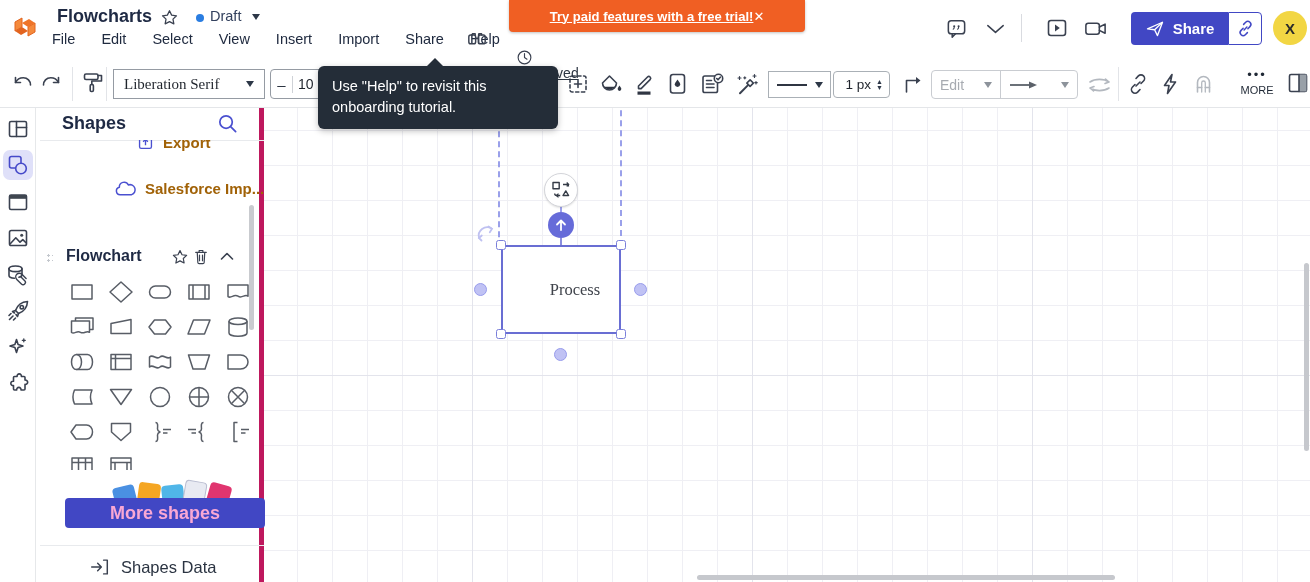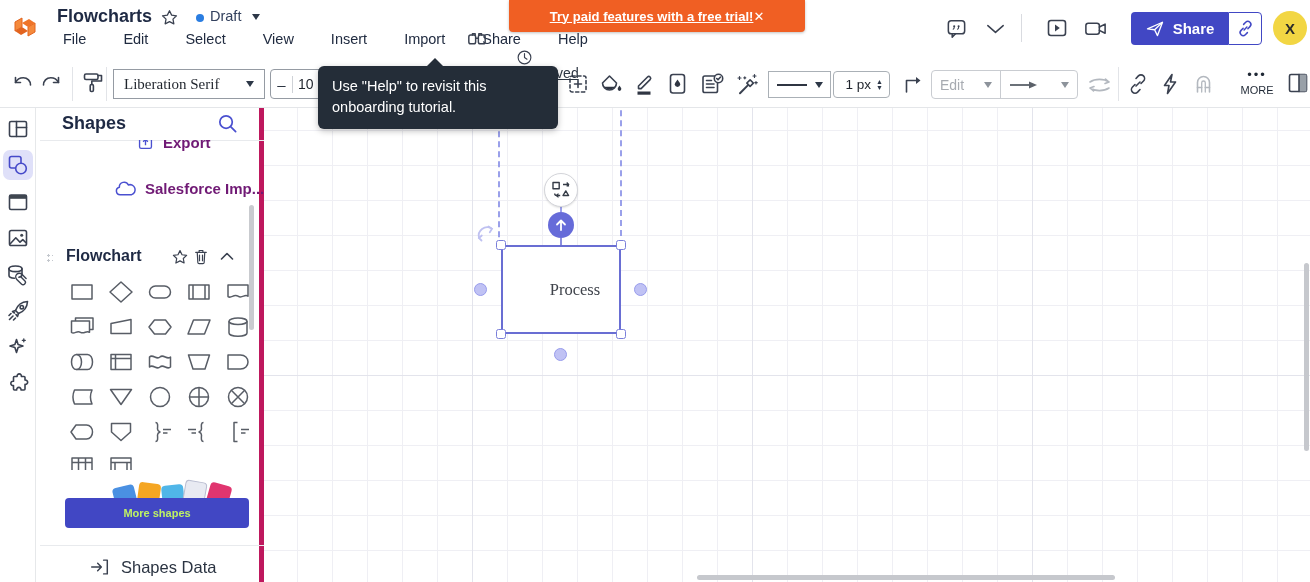--- a/index.html
+++ b/index.html
@@ -11,21 +11,21 @@
   .ic-gray { stroke:#b3b8bf; }
   
   #header { position:absolute; left:0; top:0; width:1310px; height:62px; background:#fff; z-index:40; }
   #logo { left:12px; top:13px; }
   #title { left:57px; top:6px; font-size:18px; font-weight:bold; color:#1f2a44; }
   #title-star { left:160px; top:8px; cursor:pointer; }
   #status-dot { left:196px; top:14px; width:8px; height:8px; border-radius:50%; background:#2a7de1; }
   #status-label { left:210px; top:8px; font-size:14.5px; color:#33415e; }
   #status-caret { left:252px; top:14px; border-left:4.5px solid transparent; border-right:4.5px solid transparent; border-top:6px solid #2d3747; }
   #menu-row { left:52px; top:31px; display:flex; gap:26px; font-size:14.5px; color:#202b40; }
-  #menu-row span { cursor:pointer;margin-left:11px; }
+  #menu-row span { cursor:pointer; }
   #binoculars { left:466px; top:31px; }
   #saved-wrap { left:516px; top:33px; display:flex; align-items:center; gap:6px; }
   #saved-label { font-size:14px; color:#2e3744; text-decoration:underline;margin-top:32px; }
   
   #trial-banner { left:509px; top:0; width:296px; height:32px; background:#f05f23; border-radius:0 0 4px 4px;
      display:flex; align-items:center; justify-content:center; z-index:60;
      box-shadow:0 1px 3px rgba(0,0,0,.25); }
   #trial-banner a { color:#fff; font-size:13px; font-weight:bold; text-decoration:underline; cursor:pointer; }
   #banner-close { color:#fff; font-size:13px; cursor:pointer; }
   
@@ -82,39 +82,39 @@
      display:flex; align-items:center; justify-content:center; cursor:pointer; }
   .dock-item.active { background:#dfe0f9; }
   
   #shapes-panel { position:absolute; left:40px; top:108px; width:224px; height:474px; background:#fff;
      border-right:5px solid #be185d; z-index:20; }
   #panel-title { position:absolute; left:22px; top:5px; font-size:18px; font-weight:bold; color:#1f2a44; }
   #panel-search { position:absolute; left:176px; top:4px; cursor:pointer; }
   .panel-divider { position:absolute; left:0; width:224px; height:1px; background:#e8eaed; }
   #lib-list { position:absolute; left:0; top:32px; width:224px; height:105px; overflow:hidden; }
   .lib-item { position:absolute; left:74px; display:flex; align-items:center; gap:8px; cursor:pointer; }
-  .lib-item .lbl { font-size:15px; font-weight:bold; color:#701a75; white-space:nowrap; }
+  .lib-item .lbl { font-size:15px; font-weight:bold; color:#a16207; white-space:nowrap; }
   #lib-item-0 { top:-7px; left:96px; }
   #lib-item-1 { top:40px; left:74px; }
   #panel-scrollbar { position:absolute; left:209px; top:97px; width:5px; height:125px; background:#c9cbcf; border-radius:3px; }
   #section-header { position:absolute; left:0; top:135px; width:224px; height:28px; }
   #drag-dots { position:absolute; left:6px; top:10px; width:7px; height:11px;
      background-image:radial-gradient(#c3c7cd 1.3px, transparent 1.4px); background-size:5px 5px; cursor:grab; }
   #section-title { position:absolute; left:26px; top:4px; font-size:16px; font-weight:bold; color:#1f2a44; }
   #section-star { position:absolute; left:131px; top:5px; cursor:pointer; }
   #section-trash { position:absolute; left:152px; top:4px; cursor:pointer; }
   #section-collapse { position:absolute; left:179px; top:7px; cursor:pointer; }
   #shape-grid { position:absolute; left:22px; top:167px; width:196px; height:195px; overflow:hidden;
      display:grid; grid-template-columns:repeat(5,1fr); grid-auto-rows:34.8px; justify-items:center; align-items:center; }
   .shape-cell { width:30px; height:30px; display:flex; align-items:center; justify-content:center; cursor:grab; }
   .shape-cell svg { stroke:#585d66; stroke-width:1.5; fill:none; stroke-linejoin:round; }
   #tiles-decor { position:absolute; left:68px; top:373px; width:155px; height:26px; }
   .tile { position:absolute; width:22px; height:22px; border-radius:4px; }
-  #more-shapes-btn { position:absolute; left:25px; top:390px; width:184px; height:30px; background:#4147c4;
-     border:none; border-radius:4px; color:#bef264; font-size:11px; font-weight:bold; cursor:pointer;
+  #more-shapes-btn { position:absolute; left:25px; top:390px; width:200px; height:30px; background:#4147c4;
+     border:none; border-radius:4px; color:#f9a8d4; font-size:18px; font-weight:bold; cursor:pointer;
      font-family:"Liberation Sans", sans-serif; }
   #import-row { position:absolute; left:48px; top:448px; display:flex; align-items:center; gap:10px; cursor:pointer; }
   #import-row .lbl { font-size:16.5px; color:#2b3442; }
   
   #canvas { position:absolute; left:260px; top:108px; width:1050px; height:474px; overflow:hidden; background:#fff;
      background-image:
        linear-gradient(to right, #e3e4ec 1px, transparent 1px),
        linear-gradient(to bottom, #e3e4ec 1px, transparent 1px),
        linear-gradient(to right, #efeff4 1px, transparent 1px),
        linear-gradient(to bottom, #efeff4 1px, transparent 1px);

